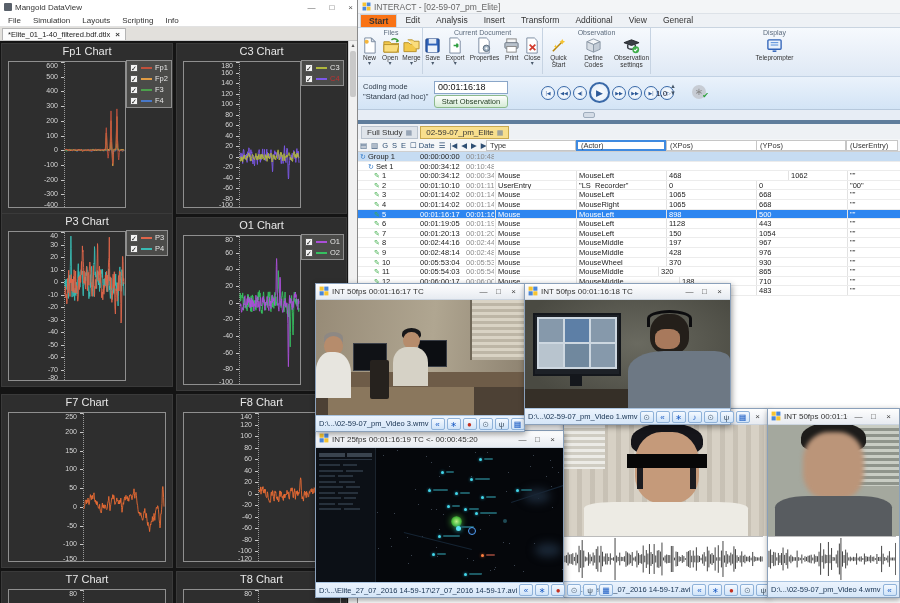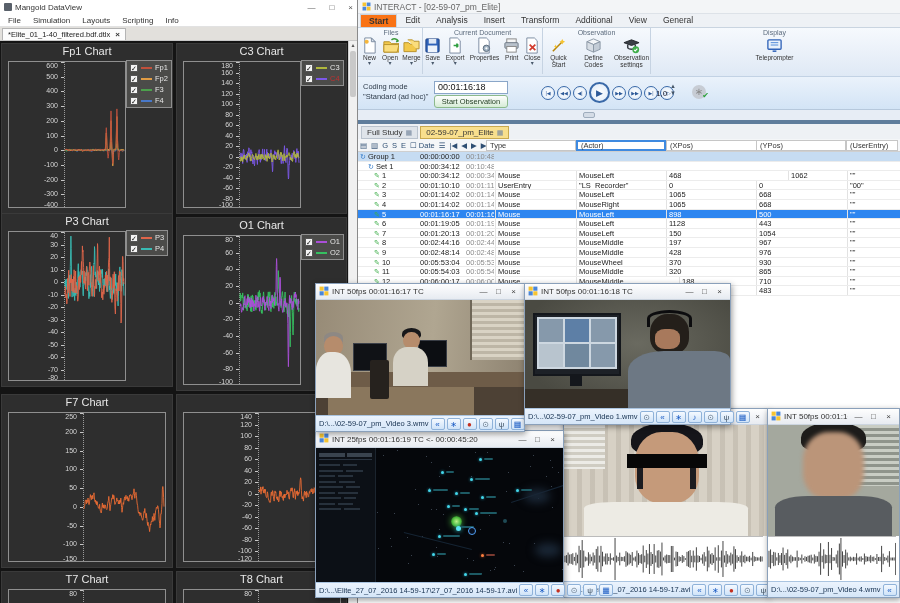--- a/index.html
+++ b/index.html
@@ -400,20 +400,21 @@
             <div class="tkd" style="left: 71px; top: 112.5px;"></div>
             <div class="tk" style="right: 88px; top: 127.25px; width: 34px;">-100</div>
             <div class="tkd" style="left: 71px; top: 131.25px;"></div>
             <div class="tk" style="right: 88px; top: 142px; width: 34px;">-150</div>
             <svg width="158" height="150" viewBox="0 0 158 150" style="position: absolute; left: 0px; top: 0px;">
               <polyline points="75.0,95.9 75.4,93.6 75.8,92.0 76.2,87.6 76.6,87.7 77.0,86.8 77.4,90.8 77.8,87.1 78.2,89.6 78.6,86.7 79.0,85.1 79.4,86.4 79.8,91.4 80.2,91.6 80.6,88.1 81.0,86.0 81.4,81.6 81.8,84.2 82.2,82.8 82.6,86.7 83.0,84.7 83.4,82.3 83.8,85.9 84.2,82.5 84.6,81.7 85.0,79.8 85.4,85.0 85.8,87.9 86.2,88.9 86.6,87.1 87.0,90.5 87.4,88.4 87.8,91.9 88.2,88.6 88.6,91.6 89.0,93.1 89.4,95.0 89.8,95.1 90.2,95.6 90.6,91.3 91.0,95.9 91.4,98.1 91.8,98.9 92.2,100.0 92.6,97.9 93.0,93.1 93.4,90.0 93.8,94.4 94.2,92.1 94.6,95.1 95.0,91.7 95.4,95.4 95.8,94.8 96.2,91.9 96.6,93.2 97.0,95.4 97.4,96.2 97.8,96.6 98.2,95.4 98.6,90.8 99.0,89.0 99.4,87.4 99.8,83.4 100.2,88.4 100.6,92.9 101.0,97.7 101.4,93.9 101.8,91.4 102.2,89.1 102.6,85.5 103.0,86.1 103.4,84.1 103.8,81.6 104.2,86.1 104.6,82.4 105.0,82.4 105.4,87.1 105.8,91.4 106.2,91.2 106.6,89.5 107.0,89.2 107.4,87.6 107.8,84.9 108.2,87.9 108.6,87.3 109.0,87.2 109.4,91.0 109.8,88.5 110.2,87.5 110.6,91.0 111.0,87.0 111.4,89.5 111.8,85.1 112.2,89.9 112.6,94.5 113.0,99.3 113.4,96.8 113.8,92.5 114.2,89.6 114.6,91.3 115.0,87.3 115.4,85.3 115.8,83.8 116.2,87.2 116.6,83.2 117.0,82.3 117.4,83.5 117.8,86.1 118.2,86.1 118.6,83.5 119.0,88.0 119.4,85.5 119.8,88.3 120.2,84.8 120.6,82.1 121.0,82.7 121.4,81.5 121.8,82.2 122.2,82.1 122.6,85.4 123.0,86.7 123.4,84.8 123.8,82.3 124.2,80.9 124.6,80.0 125.0,75.8 125.4,80.3 125.8,85.3 126.2,81.8 126.6,80.4 127.0,79.3 127.4,82.3 127.8,87.1 128.2,91.0 128.6,92.3 129.0,96.7 129.4,99.8 129.8,99.2 130.2,100.7 130.6,99.1 131.0,102.6 131.4,101.6 131.8,99.8 132.2,101.7 132.6,104.5 133.0,105.2 133.4,107.1 133.8,107.3 134.2,105.0 134.6,102.2 135.0,98.5 135.4,99.5 135.8,95.5 136.2,100.1 136.6,100.9 137.0,105.0 137.4,100.4 137.8,104.9 138.2,108.6 138.6,112.4 139.0,109.2 139.4,111.4 139.8,113.5 140.2,115.0 140.6,118.6 141.0,114.8 141.4,111.1 141.8,112.0 142.2,108.5 142.6,108.2 143.0,109.0 143.4,103.6 143.8,107.4 144.2,108.3 144.6,104.7 145.0,100.4 145.4,103.2 145.8,107.4 146.2,102.4 146.6,97.6 147.0,96.5 147.4,94.2 147.8,94.7 148.2,95.4 148.6,92.7 149.0,93.4 149.4,96.4 149.8,101.2 150.2,106.9 150.6,110.3 151.0,114.9 151.4,112.5 151.8,100.9 152.2,101.0 152.6,96.2 153.0,90.5 153.4,76.1 153.8,73.5 154.2,76.4 154.6,84.6 155.0,93.6" fill="none" stroke="#e96b33" stroke-width="0.9"></polyline>
             </svg>
           </div>
         </div>
         <div class="chart" style="left: 176px; top: 353px; width: 171px; height: 174px;">
+          <div class="ct">F8 Chart</div>
           <div class="pb" style="left: 6px; top: 17px; width: 158px; height: 150px;">
             <div class="ax" style="left: 74px;"></div>
             <div class="tk" style="right: 88px; top: 0px; width: 34px;">140</div>
             <div class="tkd" style="left: 71px; top: 0px;"></div>
             <div class="tk" style="right: 88px; top: 7.53846px; width: 34px;">120</div>
             <div class="tkd" style="left: 71px; top: 11.5385px;"></div>
             <div class="tk" style="right: 88px; top: 19.0769px; width: 34px;">100</div>
             <div class="tkd" style="left: 71px; top: 23.0769px;"></div>
             <div class="tk" style="right: 88px; top: 30.6154px; width: 34px;">80</div>
             <div class="tkd" style="left: 71px; top: 34.6154px;"></div>
@@ -780,21 +781,21 @@
           <div class="tcell bl" style="left: 308px; width: 89px;">370</div>
           <div class="tcell bl" style="left: 398px; width: 89px;">930</div>
           <div class="tcell bl" style="left: 489px; width: 50px;">""</div>
         </div>
         <div class="trow " style="top: 115.2px; height: 9.6px;">
           <div class="tcell " style="left: 2px; width: 60px;"><span style="margin-left:14px" class="ticon p">✎</span>11</div>
           <div class="tcell " style="left: 62px; width: 46px;">00:05:54:03</div>
           <div class="tcell dim" style="left: 108px; width: 28px;">00:05:54:03</div>
           <div class="tcell bl" style="left: 137px; width: 80px;">Mouse</div>
           <div class="tcell bl" style="left: 218px; width: 89px;">MouseMiddle</div>
-          <div class="tcell bl" style="left: 308px; width: 93px;">320</div>
+          <div class="tcell bl" style="left: 300px; width: 93px;">320</div>
           <div class="tcell bl" style="left: 398px; width: 89px;">865</div>
           <div class="tcell bl" style="left: 489px; width: 50px;">""</div>
         </div>
         <div class="trow " style="top: 124.8px; height: 9.6px;">
           <div class="tcell " style="left: 2px; width: 60px;"><span style="margin-left:14px" class="ticon p">✎</span>12</div>
           <div class="tcell " style="left: 62px; width: 46px;">00:06:00:17</div>
           <div class="tcell dim" style="left: 108px; width: 28px;">00:06:00:17</div>
           <div class="tcell bl" style="left: 137px; width: 80px;">Mouse</div>
           <div class="tcell bl" style="left: 218px; width: 89px;">MouseMiddle</div>
           <div class="tcell bl" style="left: 321px; width: 89px;">188</div>

